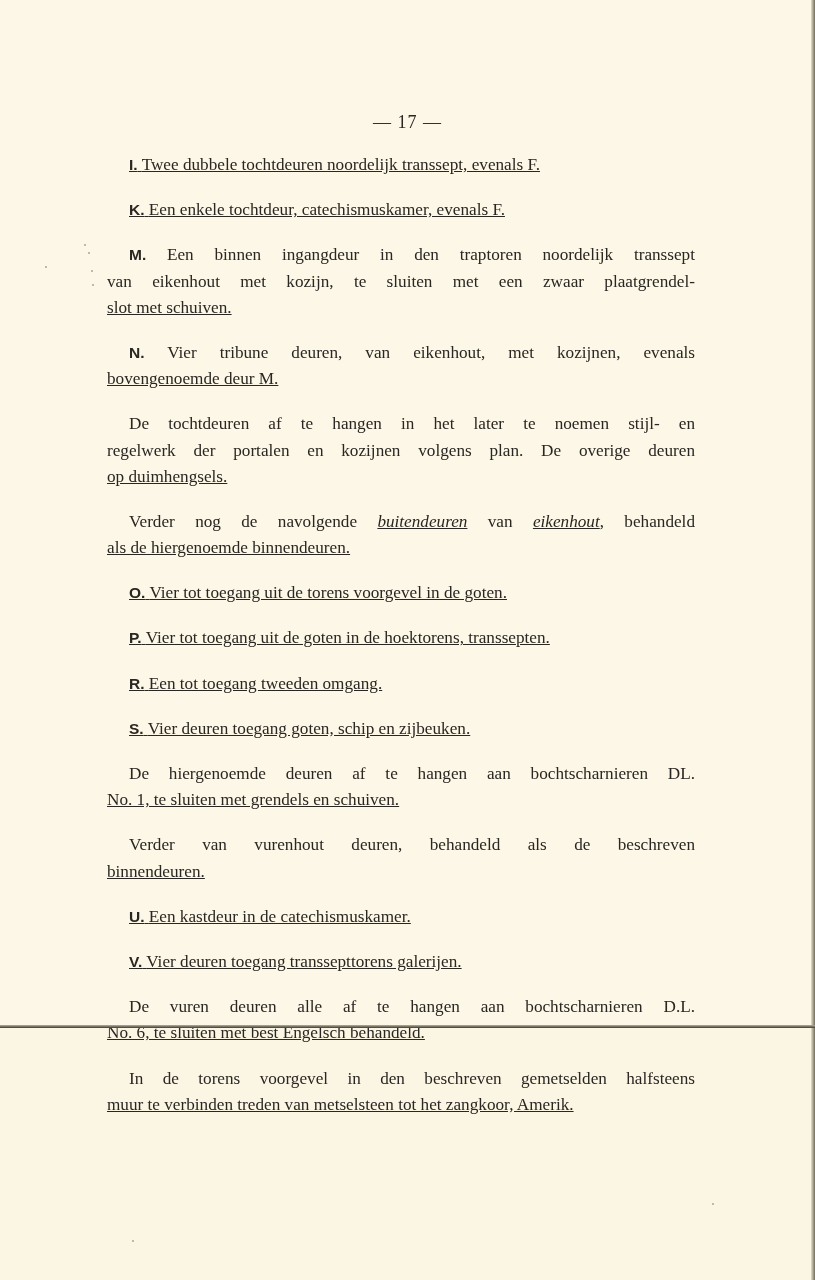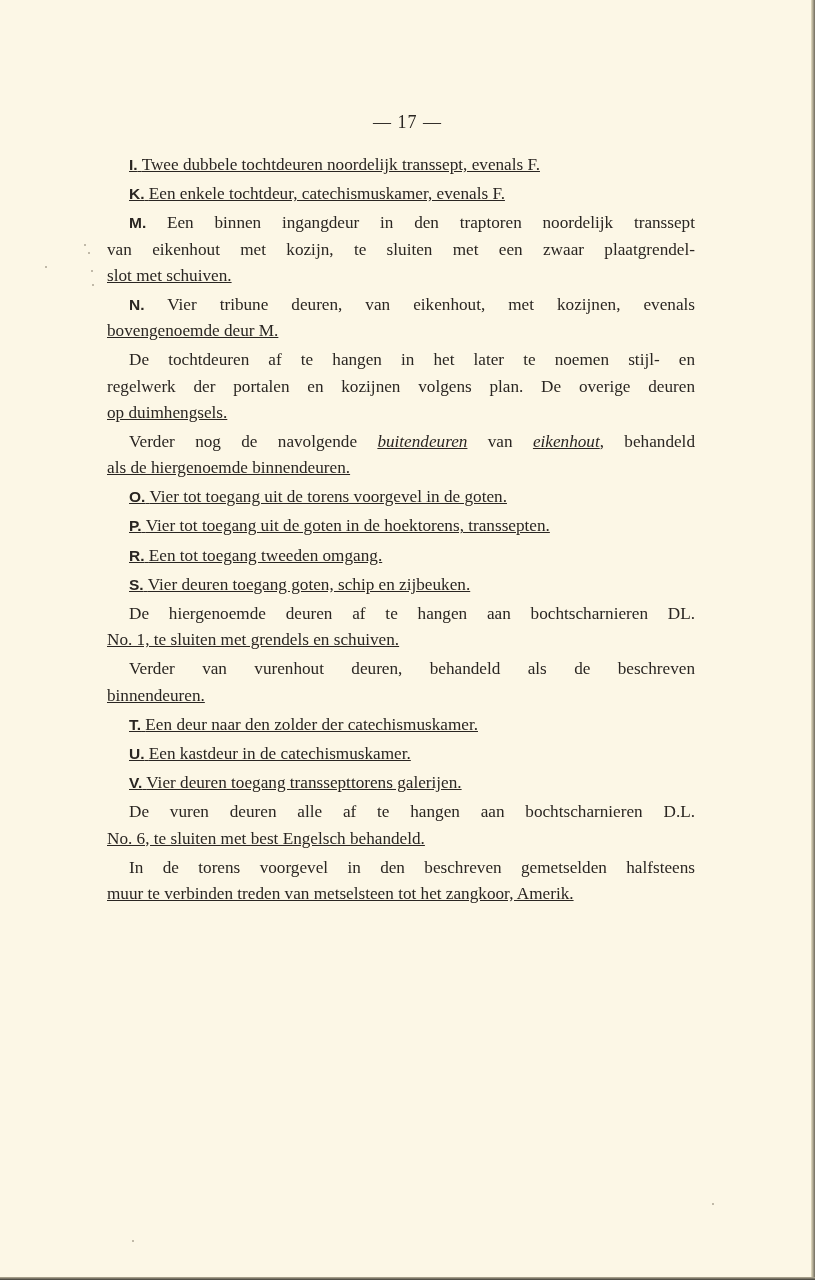--- a/index.html
+++ b/index.html
@@ -12,21 +12,21 @@
       background: #fbf6e4;
       position: relative;
       overflow: hidden;
       font-family: "Liberation Serif", "DejaVu Serif", serif;
       color: #2a2622;
     }
     .page {
       position: absolute;
       left: 0; top: 0;
       width: 815px;
-      height: 1280px;
+      height: 1028px;
       background: #fcf7e6;
     }
     .edge-right {
       position: absolute;
       right: 0; top: 0;
       width: 4px; height: 1280px;
       background: linear-gradient(to right, #e8e0c4, #6f6a5c);
     }
     .edge-bottom {
       position: absolute;
@@ -58,21 +58,21 @@
       text-align-last: justify;
     }
     .line.last {
       text-align-last: left;
       text-decoration: underline;
     }
     .line.indent {
       padding-left: 22px;
     }
     .line.gap {
-      margin-top: 3px;
+      margin-top: 19px;
     }
     .letter {
       font-family: "Liberation Sans", "DejaVu Sans", sans-serif;
       font-weight: bold;
       font-size: 15.5px;
     }
     .italic {
       font-style: italic;
       text-decoration: underline;
     }
@@ -128,23 +128,20 @@
       </div>
       <div>
         <div class="line indent gap"><span>De hiergenoemde deuren af te hangen aan bochtscharnieren DL.</span></div>
         <div class="line last"><span>No. 1, te sluiten met grendels en schuiven.</span></div>
       </div>
       <div>
         <div class="line indent gap"><span>Verder van vurenhout deuren, behandeld als de beschreven</span></div>
         <div class="line last"><span>binnendeuren.</span></div>
       </div>
       <div>
-        <div class="line indent gap last"><span class="letter">T.</span> <span>Een deur naar den zolder der catechismuskamer.</span></div>
-      </div>
-      <div>
         <div class="line indent gap last"><span class="letter">U.</span> <span>Een kastdeur in de catechismuskamer.</span></div>
       </div>
       <div>
         <div class="line indent gap last"><span class="letter">V.</span> <span>Vier deuren toegang transsepttorens galerijen.</span></div>
       </div>
       <div>
         <div class="line indent gap"><span>De vuren deuren alle af te hangen aan bochtscharnieren D.L.</span></div>
         <div class="line last"><span>No. 6, te sluiten met best Engelsch behandeld.</span></div>
       </div>
       <div>

